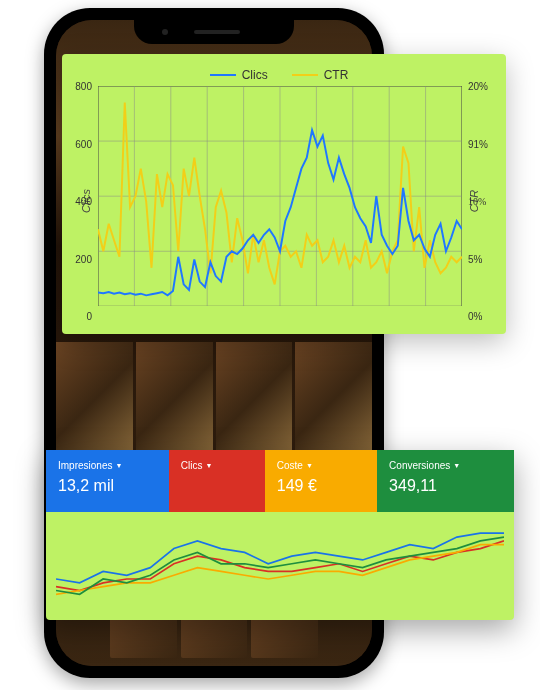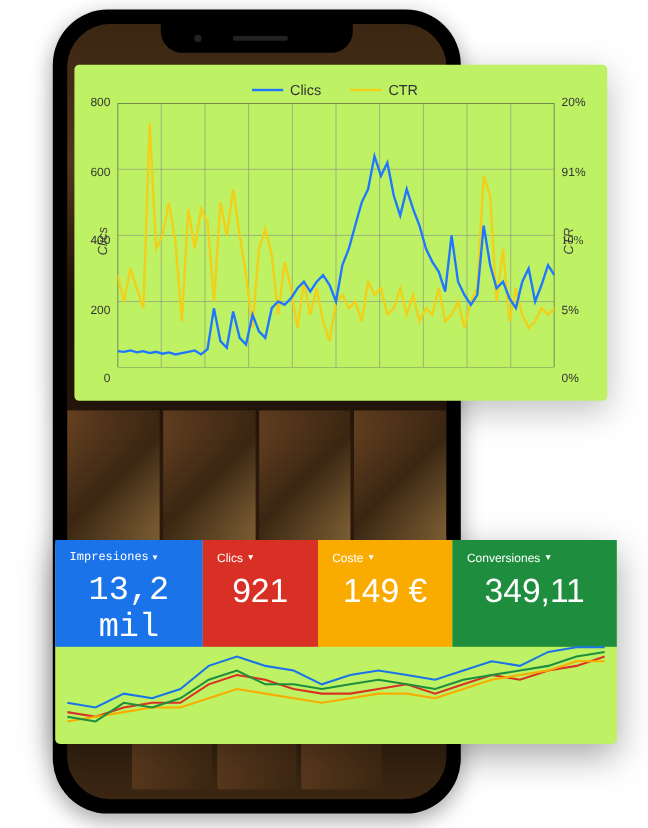--- a/index.html
+++ b/index.html
@@ -29,22 +29,22 @@
   .axis-label-right { position:absolute; right:-24px; top:50%; transform:translateY(-50%) rotate(-90deg); font-size:11px; font-style:italic; color:#444; }
   .plot { position:absolute; inset:0; }
   .tick-l { position:absolute; left:-6px; font-size:10px; color:#333; transform:translate(-100%,-50%); }
   .tick-r { position:absolute; right:-6px; font-size:10px; color:#333; transform:translate(100%,-50%);text-align:center; }
 
   .metrics-card { left:46px; top:450px; width:468px; height:170px; display:flex; flex-direction:column; box-shadow:0 10px 30px rgba(0,0,0,0.35); }
   .metrics-row { display:grid; grid-template-columns: 1.05fr 0.82fr 0.96fr 1.17fr; height:68px; }
   .metric { padding:10px 12px 0 12px; color:#fff; }
   .metric-label { font-size:10px; display:flex; align-items:center; gap:3px; }
   .metric-label .tri { font-size:7px; }
-  .metric-value { font-size:28px; font-weight:500; margin-top:6px;text-align:center; }
-  .m-blue { background:#1a73e8;font-family:Liberation Mono, monospace; }
+  .metric-value { font-size:16px; font-weight:500; margin-top:6px; }
+  .m-blue { background:#1a73e8; }
   .m-red { background:#d93025; }
   .m-orange { background:#f9ab00; }
   .m-green { background:#1e8e3e; }
 
   .spark-area { flex:1; position:relative; padding:6px 10px 10px 10px; }
   .spark-area svg { width:100%; height:100%; }
 </style>
 </head>
 <body>
 
@@ -122,21 +122,20 @@
           <span>Impresiones</span>
           <span class="tri">▼</span>
         </div>
       <div class="metric-value">13,2 mil</div>
     </div>
     <div class="metric m-red">
       <div class="metric-label">
           <span>Clics</span>
           <span class="tri">▼</span>
         </div>
-      <div class="metric-value">921</div>
     </div>
     <div class="metric m-orange">
       <div class="metric-label">
           <span>Coste</span>
           <span class="tri">▼</span>
         </div>
       <div class="metric-value">149 €</div>
     </div>
     <div class="metric m-green">
       <div class="metric-label">

